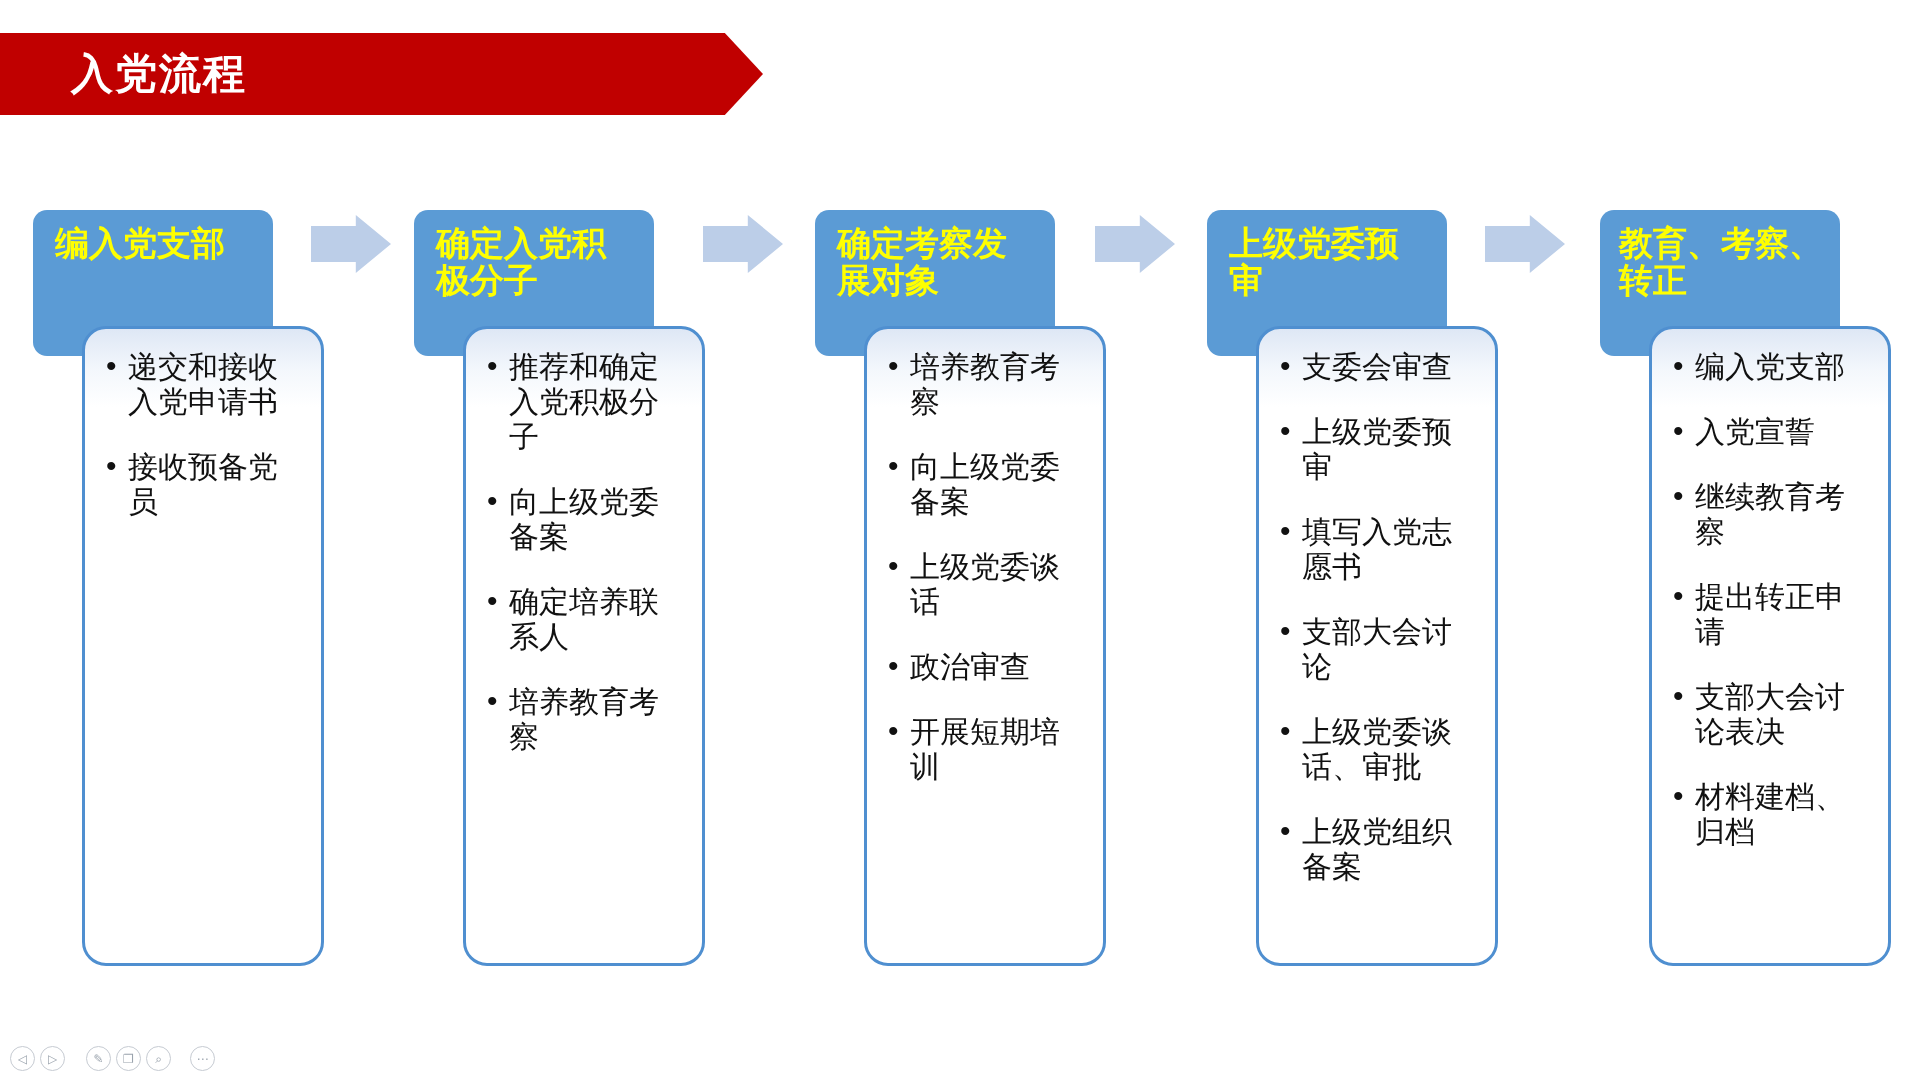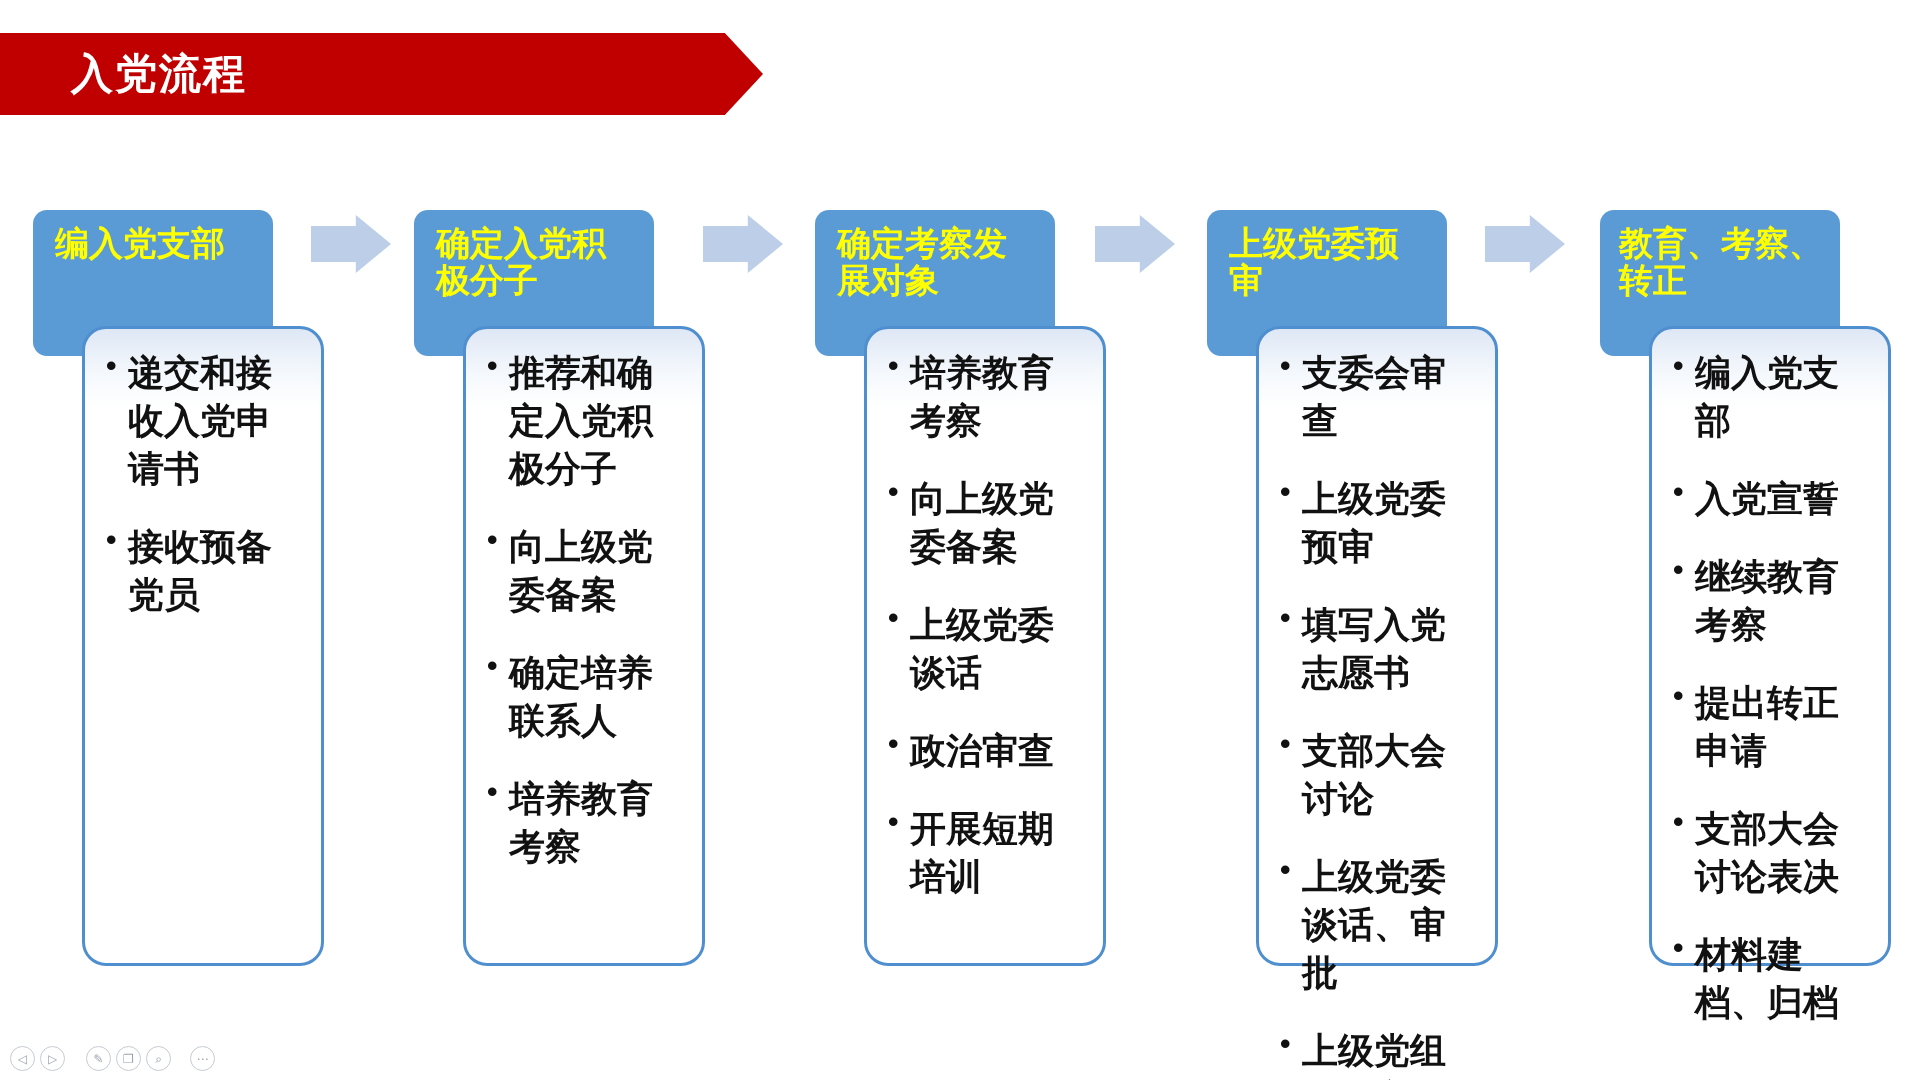--- a/index.html
+++ b/index.html
@@ -22,21 +22,21 @@
                   background:var(--hdr,#5B9BD5); border-radius:14px;
                   color:var(--hdrtext,#FFFF00); font-size:34px; font-weight:bold;
                   line-height:37px; padding:15px 22px 0 22px; }
   .stage-header.wide { padding:15px 14px 0 19px; }
   .detail-box { position:absolute; top:326px; left:49px; width:242px; height:640px;
                 border:3px solid var(--boxborder,#4F8FD0); border-radius:24px;
                 background:linear-gradient(180deg, var(--boxtint,#DEE7F5) 0px,
                            #f3f7fc 40px, #ffffff 78px); }
   .detail-box ul { list-style:none; margin:0; padding:20px 26px 14px 21px; }
   .detail-box li { position:relative; padding-left:22px; margin-bottom:30px;
-                   font-size:36px; line-height:48px; font-weight:bold; color:#111; }
+                   font-size:30px; line-height:35px; font-weight:normal; color:#111; }
   .detail-box li:last-child { margin-bottom:0; }
   .detail-box li::before { content:"\2022"; position:absolute; left:0; top:0;
                            font-size:30px; line-height:34px; color:#111; }
 
   .arrow { position:absolute; top:215px; width:80px; height:58px;
            background:var(--arrow,#BCCEE8);
            clip-path:polygon(0 19%, 56% 19%, 56% 0, 100% 50%, 56% 100%, 56% 81%, 0 81%); }
 
   
   #controls { position:absolute; left:0; top:1046px; height:34px; width:400px; }

